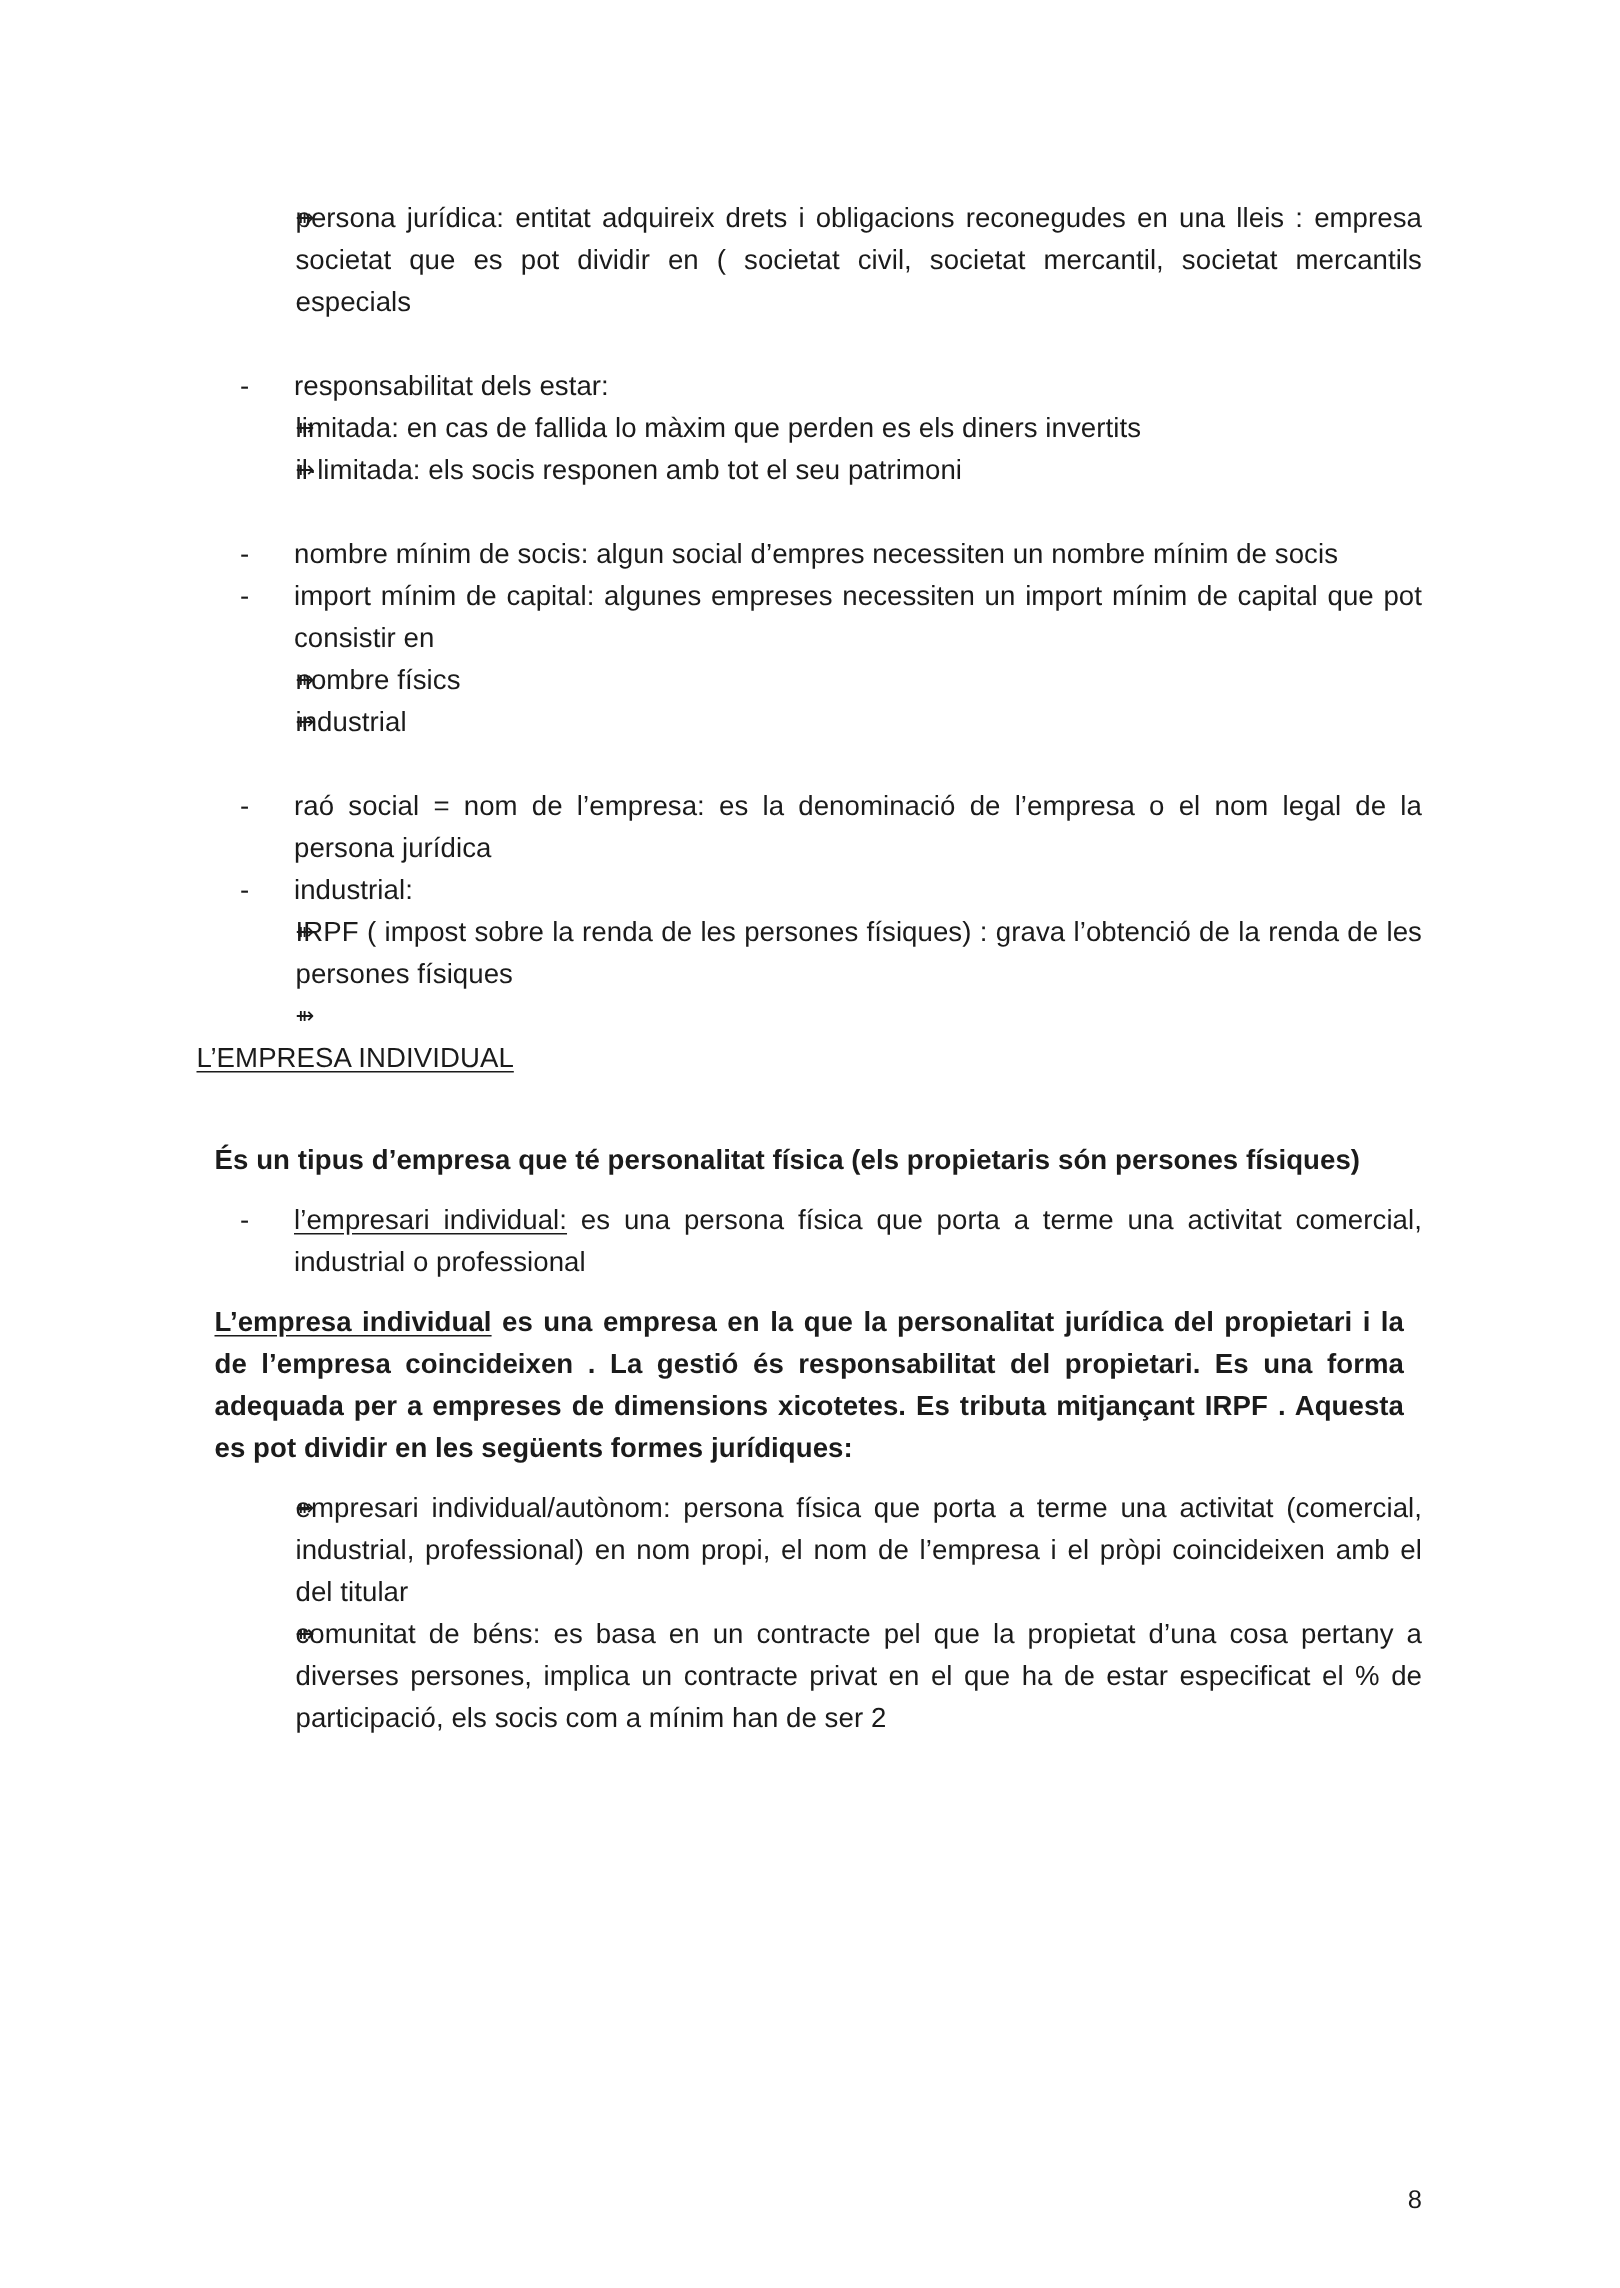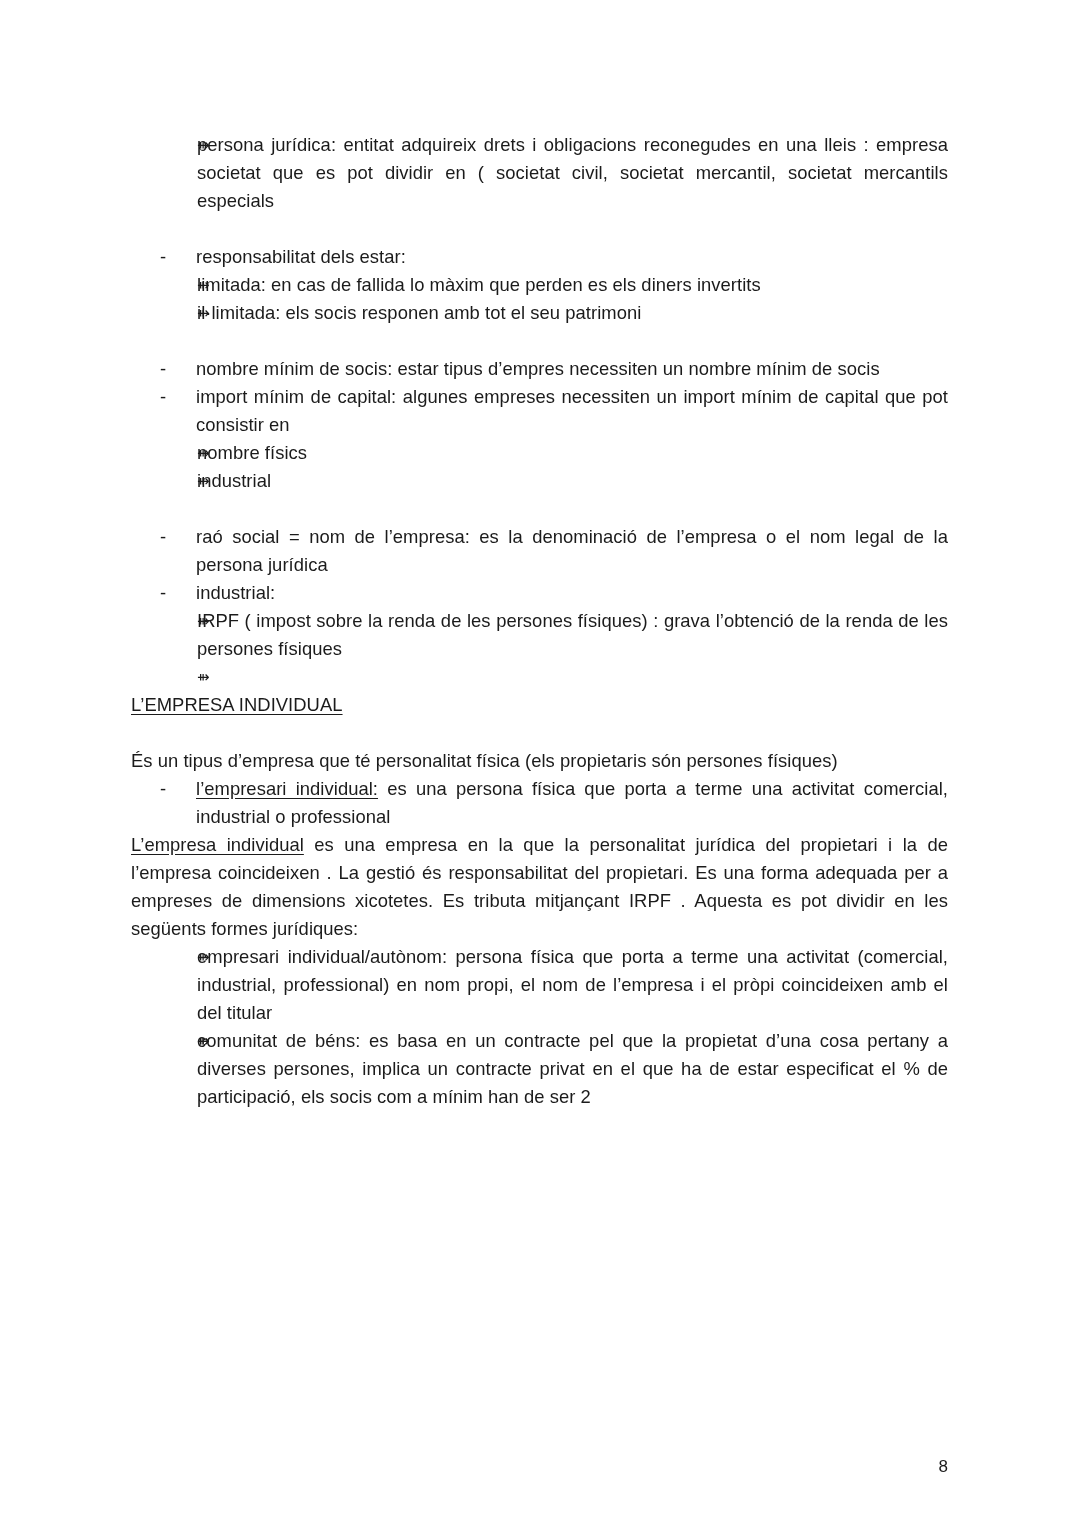--- a/index.html
+++ b/index.html
@@ -28,21 +28,22 @@
     width: 817px;   
     font-size: 18.4px;
     line-height: 28px;
     letter-spacing: 0.05px;
   }
 
   
   .para {
     text-align: justify;
     text-justify: inter-word;
-    margin: 0;
+    margin: 12px;
+    font-weight: bold;
   }
 
   
   .dash-item {
     position: relative;
     padding-left: 65px;     
     text-align: justify;
     margin: 0;
   }
   .dash-item > .dash {
@@ -136,21 +137,21 @@
 
     <div class="arrow-row">
       <span class="arrow"><span class="arrow-glyph">⇻</span></span>
       <span>il·limitada: els socis responen amb tot el seu patrimoni</span>
     </div>
 
     <div class="spacer-line"></div>
 
     <div class="dash-item">
       <span class="dash">-</span>
-      <span>nombre mínim de socis: estar tipus d’empres necessiten un nombre mínim de socis</span>
+      <span>nombre mínim de socis: algun social d’empres necessiten un nombre mínim de socis</span>
     </div>
 
     <div class="dash-item">
       <span class="dash">-</span>
       <span>import mínim de capital: algunes empreses necessiten un import mínim de capital que pot consistir en</span>
     </div>
 
     <div class="arrow-row">
       <span class="arrow"><span class="arrow-glyph">⇻</span></span>
       <span>nombre físics</span>

